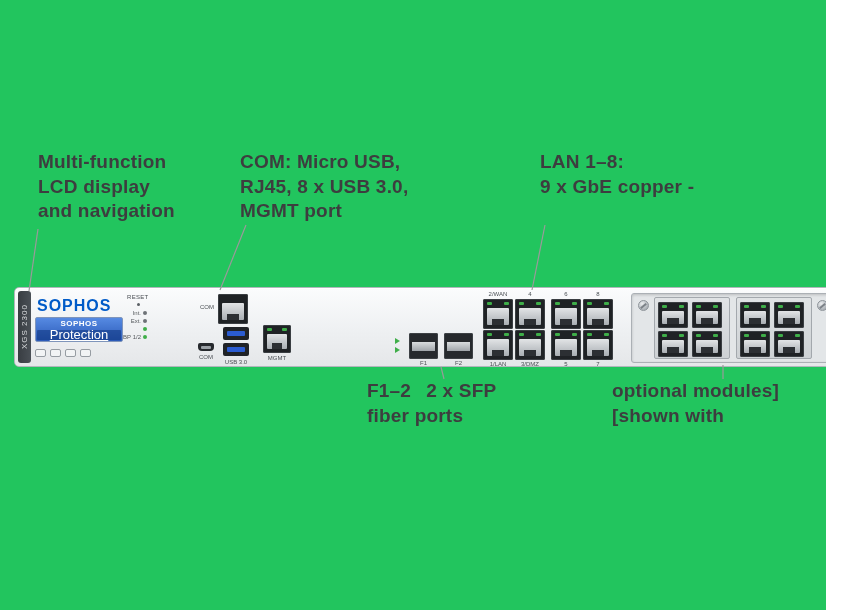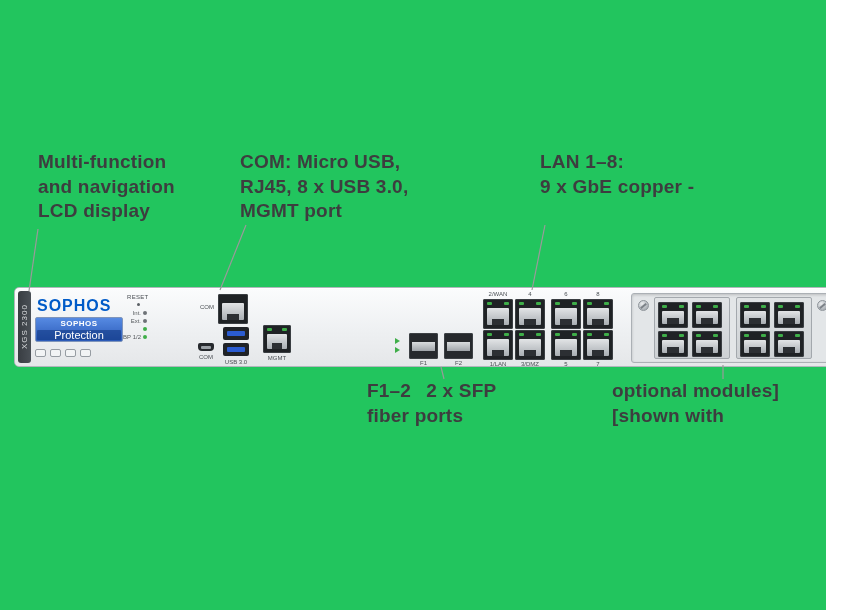--- a/index.html
+++ b/index.html
@@ -30,21 +30,21 @@
     display:flex; align-items:center; justify-content:center;
     writing-mode:vertical-rl; transform:rotate(180deg); white-space:nowrap;
   }
   .brand { position:absolute; left:22px; top:9px; font-size:16px; font-weight:bold; color:#005bc8; letter-spacing:1px; }
   .lcd {
     position:absolute; left:20px; top:29px; width:88px; height:25px;
     background:linear-gradient(180deg,#568ae2,#2b5ab8);
     border:1px solid #7f95bb; border-radius:2px; color:#fff; text-align:center;
   }
   .lcd .l1 { font-size:8px; font-weight:bold; line-height:12px; letter-spacing:0.5px; }
-  .lcd .l2 { font-size:11px; line-height:10px; background:rgba(14,52,124,0.55); margin:0 1px; border-radius:1px; }
+  .lcd .l2 { font-size:13px; line-height:10px; background:rgba(14,52,124,0.55); margin:0 1px; border-radius:1px;text-decoration:underline; }
   .nav-btn { position:absolute; top:61px; width:11px; height:8px; background:#f2f4f5; border:1px solid #969ca2; border-radius:2px; }
   .tiny { position:absolute; font-size:6px; line-height:7px; color:#4a4f54; white-space:nowrap; }
   .tiny.center { text-align:center; white-space:normal; }
   .reset-hole { position:absolute; width:3px; height:3px; border-radius:50%; background:#5a5f64; }
 
   .led-panel { position:absolute; left:104px; top:21px; }
   .led-row { display:flex; align-items:center; height:8px; }
   .led-row .lbl { width:22px; font-size:6px; color:#55595d; text-align:right; margin-right:2px; white-space:nowrap; }
   .led-dot { width:4px; height:4px; border-radius:50%; }
 
@@ -78,22 +78,22 @@
            border:1px solid #8e949a; }
   .screw::after { content:""; position:absolute; left:1px; right:1px; top:4px; height:2px; background:#7c8288; transform:rotate(-40deg); }
 </style>
 </head>
 <body>
 
 <div class="canvas">
 
   <div class="callout" style="left:38px; top:150px;">
     <div>Multi-function</div>
+    <div>LCD display</div>
     <div>and navigation</div>
-    <div>LCD display</div>
   </div>
   <div class="callout" style="left:240px; top:150px;">
     <div>COM: Micro USB,</div>
     <div>RJ45, 8 x USB 3.0,</div>
     <div>MGMT port</div>
   </div>
   <div class="callout" style="left:540px; top:150px;">
     <div>LAN 1–8:</div>
     <div>9 x GbE copper -</div>
   </div>

